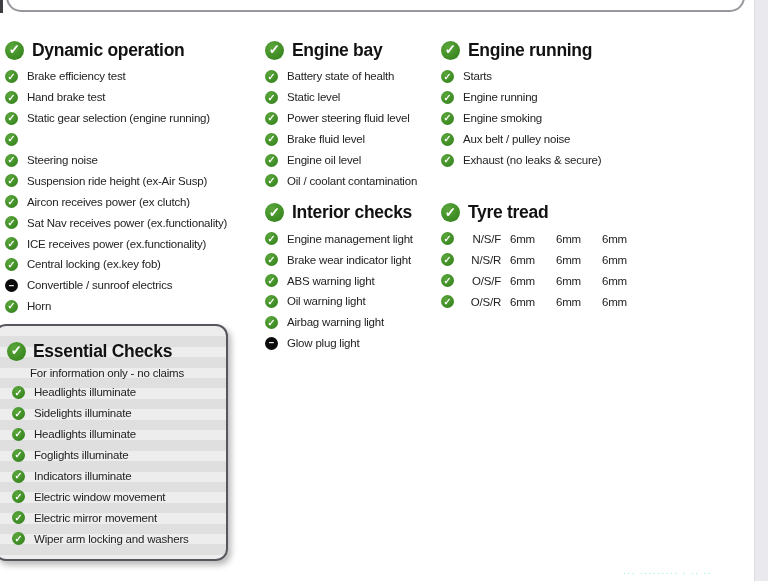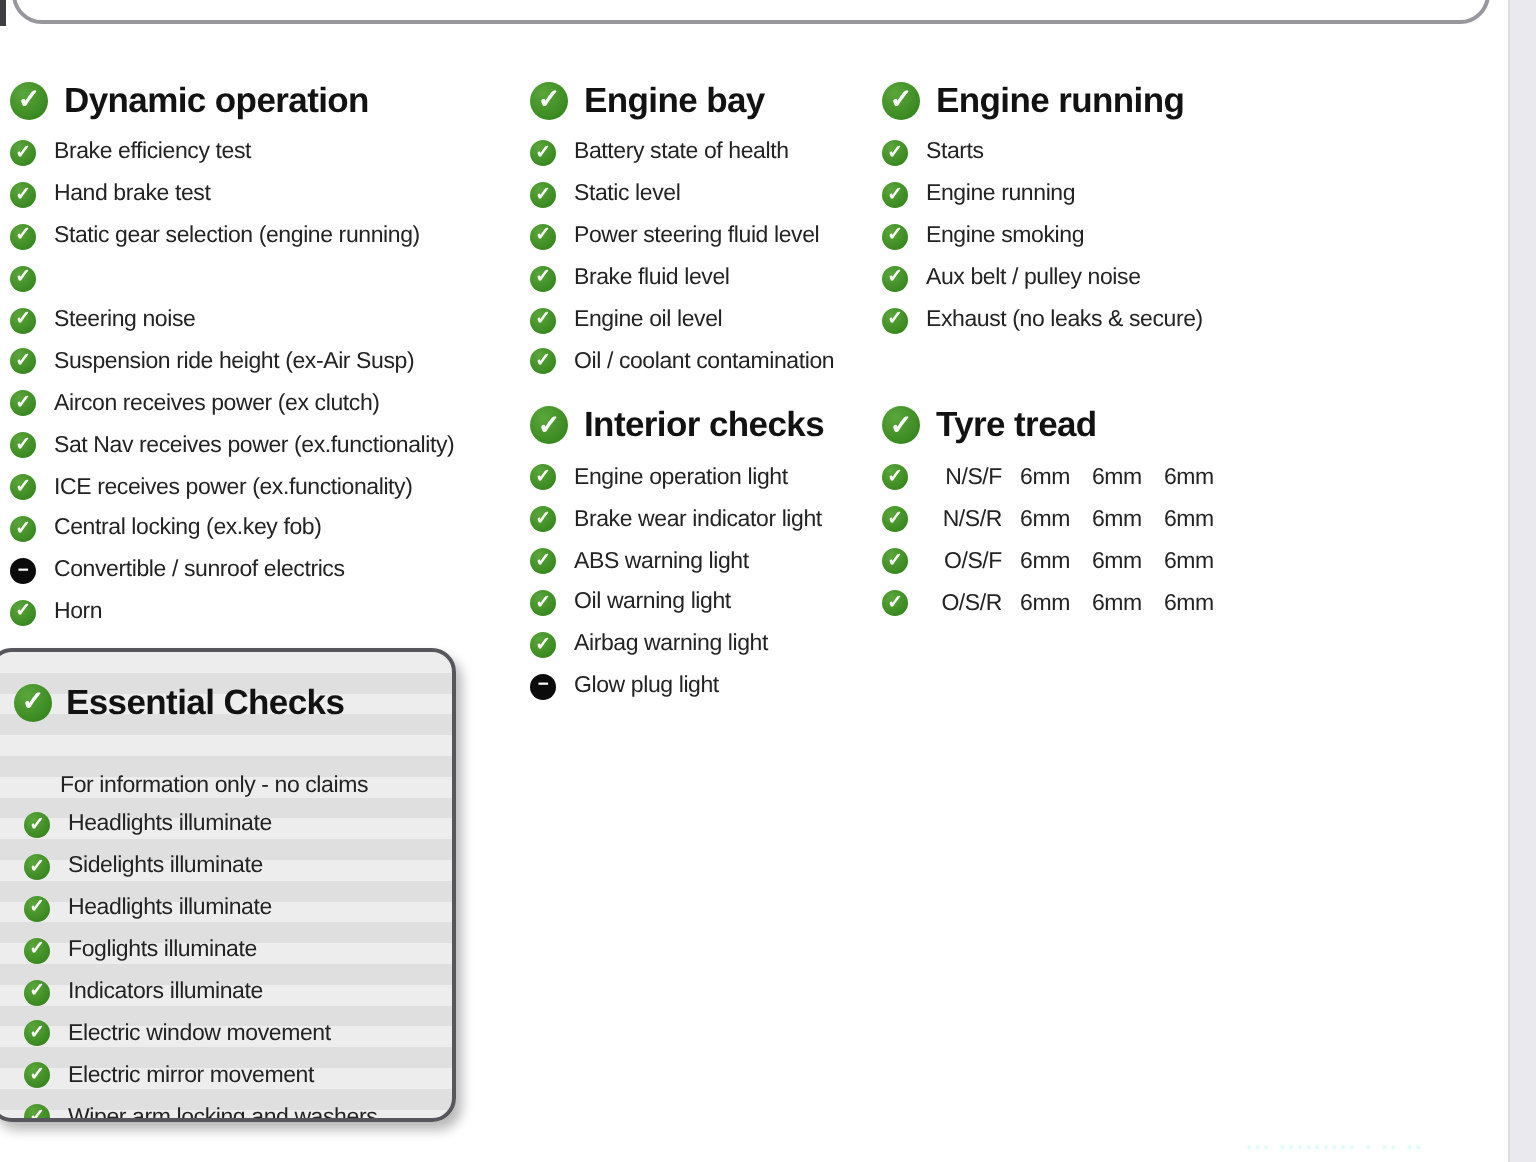--- a/index.html
+++ b/index.html
@@ -38,21 +38,21 @@
     font-size:17.5px; font-weight:bold; color:#121212;
     letter-spacing:-0.3px; white-space:nowrap;
   }
   .items { margin-top:2px; }
   .item {
     display:flex; align-items:center; gap:9px; height:20.9px;
     font-size:11.5px; color:#232323; letter-spacing:-0.2px; white-space:nowrap;
   }
   .item .lbl { flex:0 0 auto; }
   .item .lbl-fixed { width:38px; flex:0 0 auto;text-align:right; }
-  .vals { display:flex; gap:11px;align-items:flex-end; }
+  .vals { display:flex; gap:21px;align-items:flex-end; }
 
   
   .ic {
     border-radius:50%; display:inline-flex; align-items:center; justify-content:center;
     color:#fff; font-weight:bold; flex:0 0 auto; line-height:1;
   }
   .ic.pass { background:radial-gradient(circle at 35% 30%, #5aa63b, #2e7d17); }
   .ic.na   { background:#0b0b0b; }
   .ic-sm { width:13px; height:13px; font-size:9.5px; }
   .ic-lg { width:19px; height:19px; font-size:13.5px; }
@@ -61,21 +61,21 @@
   .essential-box {
     position:absolute; left:-6px; top:324px; width:234px; height:237px;
     border:2px solid #56565c; border-radius:12px;
     background:repeating-linear-gradient(180deg, #ededed 0 10.4px, #dfdfdf 10.4px 20.8px);
     box-shadow:3px 4px 6px rgba(0,0,0,0.28);
     overflow:hidden;
   }
   .eb-header { margin:12px 0 0 11px; display:flex; align-items:center; gap:7px; height:26px; }
   .eb-sub {
     margin-left:34px; height:18px; display:flex; align-items:center;
-    font-size:11.5px; color:#222; letter-spacing:-0.2px; white-space:nowrap;margin-top:20px;
+    font-size:11.5px; color:#222; letter-spacing:-0.2px; white-space:nowrap;
   }
   .eb-items .item { padding-left:16px; }
 
   
   .watermark {
     position:absolute; left:623px; top:568px; height:11px;
     font-size:8.5px; color:#7deee8; letter-spacing:1.5px;
     filter:blur(0.6px); white-space:nowrap;
   }
 </style>
@@ -179,21 +179,21 @@
           </div>
         </div>
         <div class="section">
           <div class="sec-header">
             <span class="ic ic-lg pass">✓</span>
             <span class="sec-title">Interior checks</span>
           </div>
           <div class="items">
             <div class="item">
               <span class="ic ic-sm pass">✓</span>
-              <span class="lbl">Engine operation light</span>
+              <span class="lbl">Engine management light</span>
             </div>
             <div class="item">
               <span class="ic ic-sm pass">✓</span>
               <span class="lbl">Brake wear indicator light</span>
             </div>
             <div class="item">
               <span class="ic ic-sm pass">✓</span>
               <span class="lbl">ABS warning light</span>
             </div>
             <div class="item">

